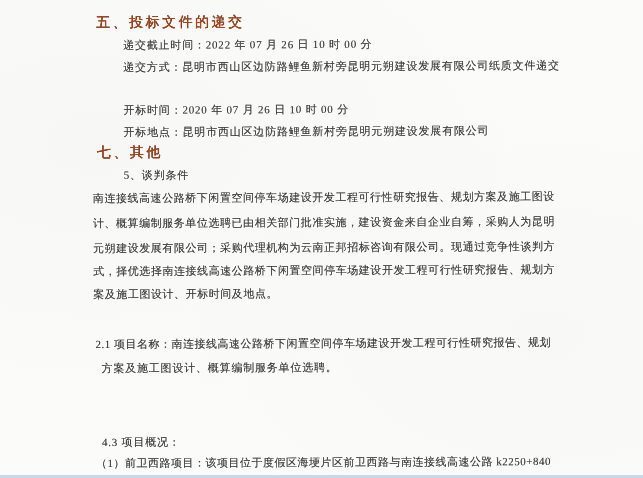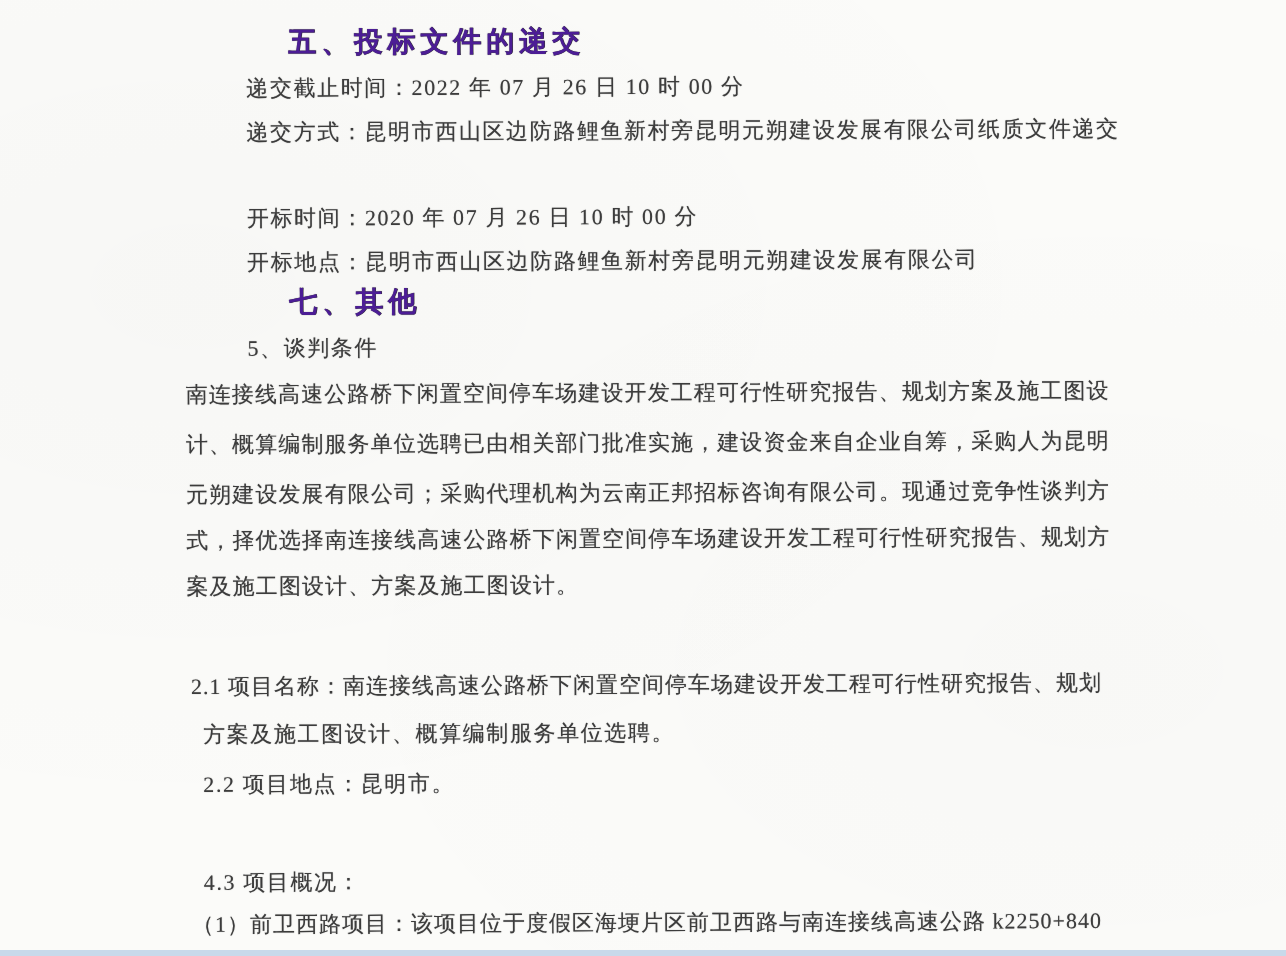--- a/index.html
+++ b/index.html
@@ -39,26 +39,25 @@
     position: absolute;
     white-space: nowrap;
     color: #3c3c3c;
     font-size: 11px;
     letter-spacing: 0.3px;
     line-height: 1;
     text-shadow: 0 0 0.5px rgba(70,70,70,0.55);
   }
   .h {
     left: 97px;
-    font-weight: bold;
+    font-weight: normal;
     font-size: 14px;
     letter-spacing: 2.5px;
-    color: #4c1d95;
+    color: #c2410c;
     text-shadow: 0.3px 0 0 #2d2d2d, 0 0 0.5px rgba(45,45,45,0.6);
-    margin-left: 48px;
   }
   .item { left: 124px; letter-spacing: 0.8px; }
   .para { left: 93px;  letter-spacing: 0.55px; }
   .sub  { left: 100px; letter-spacing: 0.8px; }
   .p2   { left: 101px; letter-spacing: 0.8px; }
   .pn   { left: 95px;  letter-spacing: 0.5px; }
   .bottom-strip {
     position: absolute;
     left: 0;
     bottom: 0;
@@ -75,21 +74,20 @@
     <div class="ln item" style="top:39px">递交截止时间：2022 年 07 月 26 日  10 时 00 分</div>
     <div class="ln item" style="top:61px">递交方式：昆明市西山区边防路鲤鱼新村旁昆明元朔建设发展有限公司纸质文件递交</div>
     <div class="ln item" style="top:104px">开标时间：2020 年 07 月 26 日  10 时 00 分</div>
     <div class="ln item" style="top:126px">开标地点：昆明市西山区边防路鲤鱼新村旁昆明元朔建设发展有限公司</div>
     <div class="ln h" style="top:145px">七、其他</div>
     <div class="ln item" style="top:169px">5、谈判条件</div>
     <div class="ln para" style="top:192px">南连接线高速公路桥下闲置空间停车场建设开发工程可行性研究报告、规划方案及施工图设</div>
     <div class="ln para" style="top:217px">计、概算编制服务单位选聘已由相关部门批准实施，建设资金来自企业自筹，采购人为昆明</div>
     <div class="ln para" style="top:242px">元朔建设发展有限公司；采购代理机构为云南正邦招标咨询有限公司。现通过竞争性谈判方</div>
     <div class="ln para" style="top:265px">式，择优选择南连接线高速公路桥下闲置空间停车场建设开发工程可行性研究报告、规划方</div>
-    <div class="ln para" style="top:288px">案及施工图设计、方案及施工图设计。</div>
+    <div class="ln para" style="top:288px">案及施工图设计、开标时间及地点。</div>
     <div class="ln pn" style="top:338px">2.1 项目名称：南连接线高速公路桥下闲置空间停车场建设开发工程可行性研究报告、规划</div>
     <div class="ln p2" style="top:362px">方案及施工图设计、概算编制服务单位选聘。</div>
-    <div class="ln p2" style="top:387px">2.2 项目地点：昆明市。</div>
     <div class="ln p2" style="top:436px">4.3 项目概况：</div>
     <div class="ln pn" style="top:457px">（1）前卫西路项目：该项目位于度假区海埂片区前卫西路与南连接线高速公路 k2250+840</div>
   </div>
   <div class="bottom-strip" style="background: rgb(200, 217, 234);"></div>
 </div>
 
 </body></html>

